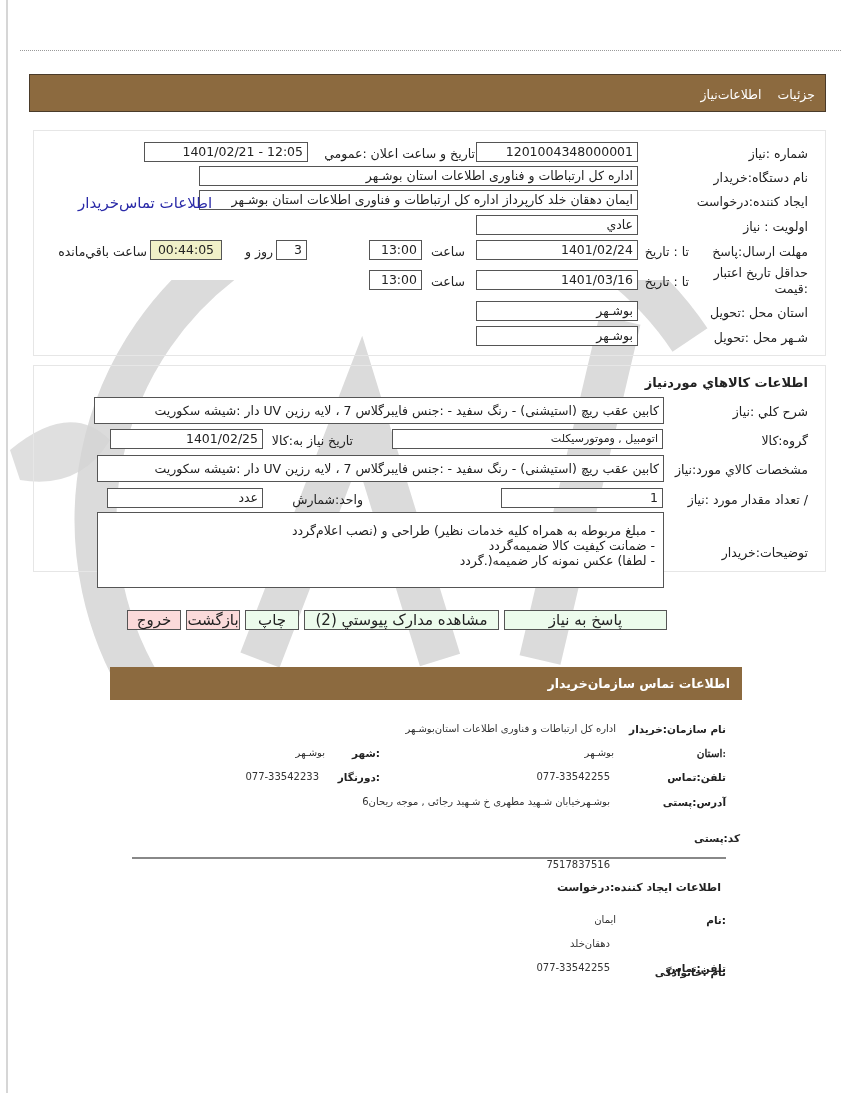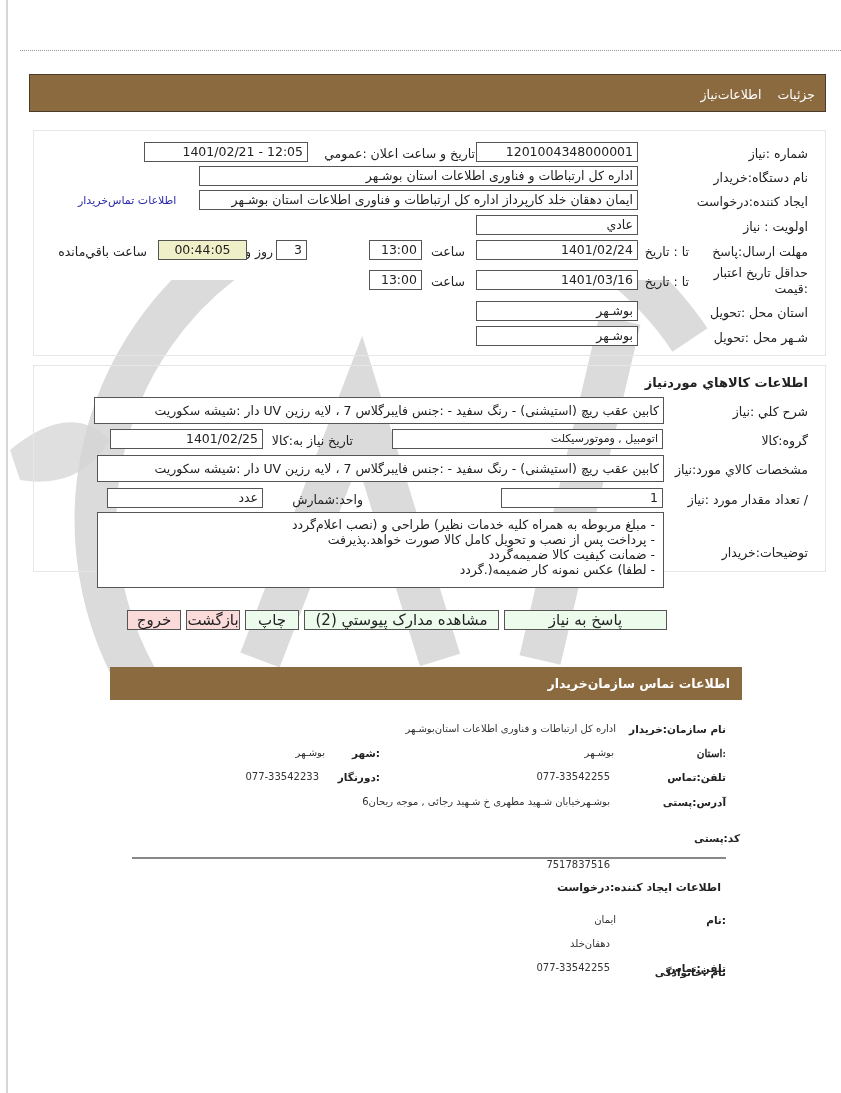--- a/index.html
+++ b/index.html
@@ -11,23 +11,23 @@
   .abs { position:absolute; z-index:1; }
   .header-bar { left:29px; top:74px; width:797px; height:38px; background:#8c6a3f; border:1px solid #4a3b2a; box-sizing:border-box; }
   .header-bar .tabs { position:absolute; right:10px; top:12px; color:#fff; font-size:12.5px; display:flex; gap:16px; }
   .panel { border:1px solid #e6e6e6; box-sizing:border-box; background:transparent; }
   .lbl { position:absolute; font-size:12.5px; color:#222; white-space:nowrap; }
   .box { position:absolute; border:1px solid #555; background:#fff; box-sizing:border-box; height:20px;
          font-size:12.5px; line-height:18px; padding:0 4px; white-space:nowrap; overflow:hidden; text-align:right; }
   .box.ltr { direction:ltr; text-align:right; }
   .box.tall { height:27px; line-height:25px; }
   .box.time { background:#f0f0c8; text-align:center; direction:ltr; }
-  .link { position:absolute; color:#2a2aa8; font-size:11px; white-space:nowrap; cursor:pointer; }
+  .link { position:absolute; color:#2a2aa8; font-size:15px; white-space:nowrap; cursor:pointer; }
   .sect-title { position:absolute; font-weight:bold; font-size:13px; }
-  .desc { position:absolute; border:1px solid #555; background:#fff; box-sizing:border-box; padding:4px 8px; font-size:12.5px; line-height:15px; }
+  .desc { position:absolute; border:1px solid #555; background:#fff; box-sizing:border-box; padding:10px 8px; font-size:12.5px; line-height:15px; }
   .btn { position:absolute; height:20px; border:1px solid #555; box-sizing:border-box; font-size:15px; line-height:18px; text-align:center; cursor:pointer; }
   .btn.green { background:#ecfbec; }
   .btn.pink { background:#fbdada; }
   .contact-bar { left:110px; top:667px; width:632px; height:33px; background:#8c6a3f; }
   .contact-bar span { position:absolute; right:12px; top:9px; color:#fff; font-weight:bold; font-size:12.5px; }
   .k { position:absolute; font-weight:bold; font-size:10.5px; white-space:nowrap; }
   .v { position:absolute; font-size:10px; white-space:nowrap; color:#333; }
   .hr2 { left:132px; top:857px; width:594px; height:0; border-top:2px solid #888; }
 </style>
 </head>
@@ -71,21 +71,21 @@
 <span class="lbl abs" style="right:33px;top:219px;">اولویت : نیاز</span>
 <div class="box abs" style="left:476px;top:215px;width:162px;">عادي</div>
 
 <span class="lbl abs" style="right:33px;top:244px;">مهلت ارسال:پاسخ</span>
 <span class="lbl abs" style="right:152px;top:244px;">تا : تاریخ</span>
 <div class="box ltr abs" style="left:476px;top:240px;width:162px;">1401/02/24</div>
 <span class="lbl abs" style="right:376px;top:244px;">ساعت</span>
 <div class="box ltr abs" style="left:369px;top:240px;width:53px;">13:00</div>
 <div class="box ltr abs" style="left:276px;top:240px;width:31px;">3</div>
 <span class="lbl abs" style="right:568px;top:244px;">روز و</span>
-<div class="box time abs" style="left:158px;top:240px;width:89px;">00:44:05</div>
+<div class="box time abs" style="left:150px;top:240px;width:72px;">00:44:05</div>
 <span class="lbl abs" style="right:694px;top:244px;">ساعت باقي‌مانده</span>
 
 <span class="lbl abs" style="right:33px;top:265px;line-height:15px;text-align:right;">حداقل تاریخ اعتبار</span>
 <span class="lbl abs" style="right:33px;top:281px;">:قیمت</span>
 <span class="lbl abs" style="right:152px;top:274px;">تا : تاریخ</span>
 <div class="box ltr abs" style="left:476px;top:270px;width:162px;">1401/03/16</div>
 <span class="lbl abs" style="right:376px;top:274px;">ساعت</span>
 <div class="box ltr abs" style="left:369px;top:270px;width:53px;">13:00</div>
 
 <span class="lbl abs" style="right:33px;top:305px;">استان محل :تحویل</span>
@@ -108,21 +108,20 @@
 <div class="box tall abs" style="left:97px;top:455px;width:567px;">کابین عقب ریچ (استیشنی) - رنگ سفید - :جنس فایبرگلاس 7 ، لایه رزین UV دار :شیشه سکوریت</div>
 
 <span class="lbl abs" style="right:33px;top:492px;">/ تعداد مقدار مورد :نیاز</span>
 <div class="box ltr abs" style="left:501px;top:488px;width:162px;">1</div>
 <span class="lbl abs" style="right:478px;top:492px;">واحد:شمارش</span>
 <div class="box abs" style="left:107px;top:488px;width:156px;">عدد</div>
 
 <span class="lbl abs" style="right:33px;top:545px;">توضیحات:خریدار</span>
 <div class="desc abs" style="left:97px;top:512px;width:567px;height:76px;">
   <div>- مبلغ مربوطه به همراه کلیه خدمات نظیر) طراحی و (نصب اعلام‌گردد</div>
-  <div>- پرداخت پس از نصب و تحویل کامل کالا صورت خواهد.پذیرفت</div>
   <div>- ضمانت کیفیت کالا ضمیمه‌گردد</div>
   <div>- لطفا) عکس نمونه کار ضمیمه(.گردد</div>
 </div>
 
 <div class="btn green abs" style="left:504px;top:610px;width:163px;">پاسخ به نیاز</div>
 <div class="btn green abs" style="left:304px;top:610px;width:195px;">مشاهده مدارک پیوستي (2)</div>
 <div class="btn green abs" style="left:245px;top:610px;width:54px;">چاپ</div>
 <div class="btn pink abs" style="left:186px;top:610px;width:54px;">بازگشت</div>
 <div class="btn pink abs" style="left:127px;top:610px;width:54px;">خروج</div>
 

